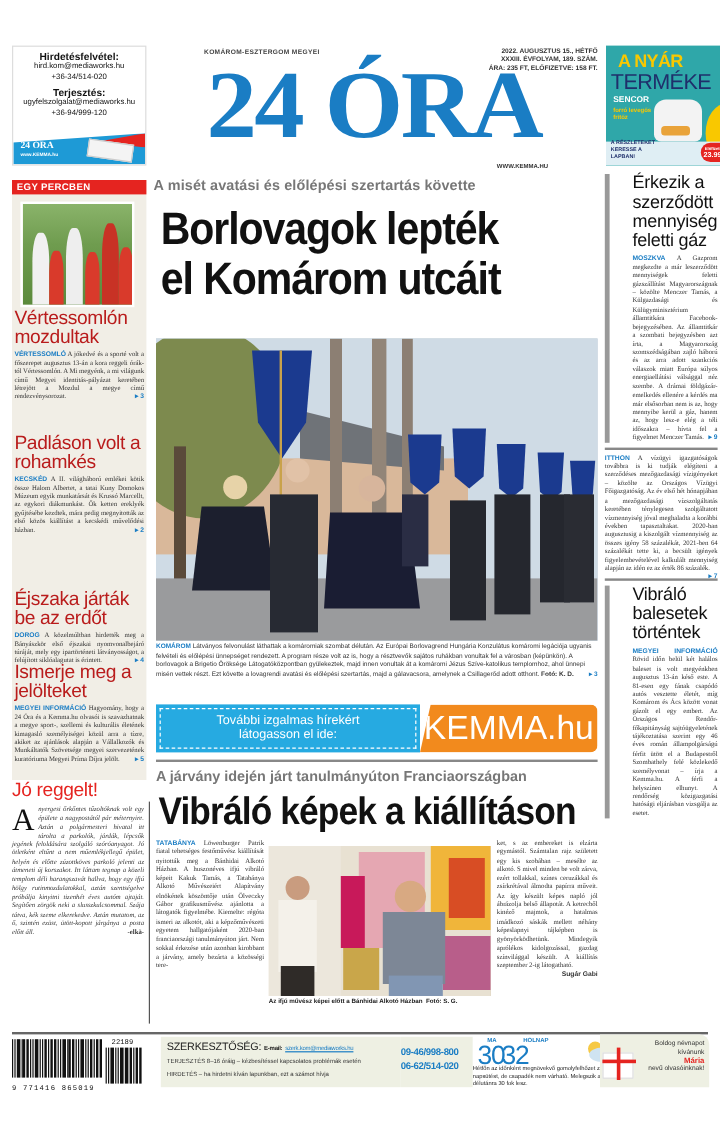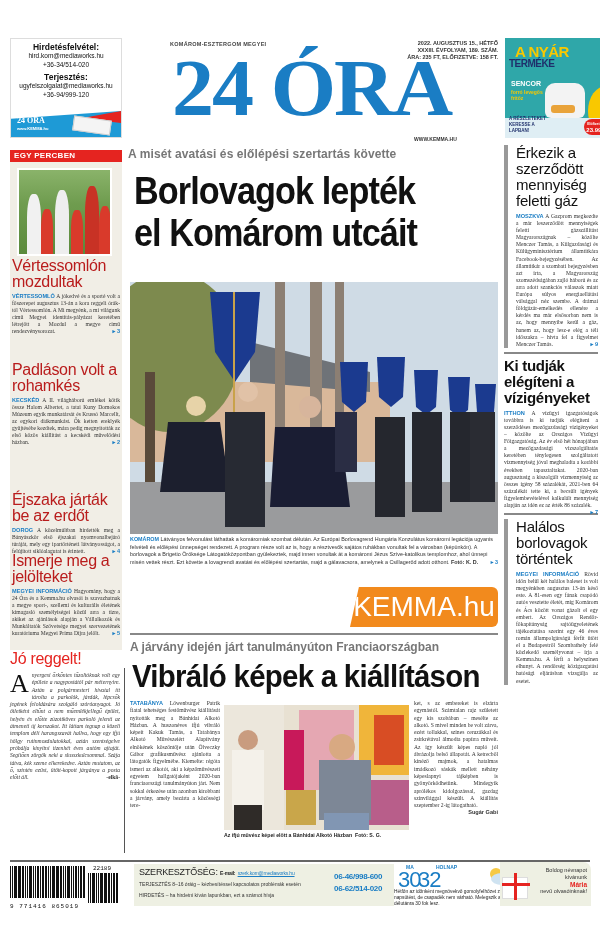--- a/index.html
+++ b/index.html
@@ -12,21 +12,21 @@
 .contact-box .band .red{position:absolute;right:0;top:0;width:40px;height:12px;background:#e52420;clip-path:polygon(0 60%,100% 0,100% 100%)}
 .contact-box .band .logo{position:absolute;left:6px;bottom:4px;color:#fff;font-family:"Liberation Serif",serif;font-weight:bold;font-size:8px;text-align:left;line-height:8px}
 .contact-box .band .logo small{display:block;font-size:4px;font-family:"Liberation Sans",sans-serif}
 .contact-box .band .paper{position:absolute;right:10px;bottom:4px;width:38px;height:15px;background:#f4f4f4;border:1px solid #ccc;transform:rotate(8deg)}
 .kicker-county{left:170px;top:41px;font-size:5.5px;color:#444;letter-spacing:.3px;font-weight:bold}
 .logo-main{left:172px;top:38px;font-family:"Liberation Serif",serif;font-weight:bold;color:#1a7dc4;font-size:80px;line-height:100px;letter-spacing:-2px;transform:scaleX(1.05);transform-origin:left}
 .issue-info{left:398px;top:40px;font-size:5.5px;line-height:7px;text-align:right;color:#333;width:100px;font-weight:bold}
 .www{left:414px;top:136px;font-size:5px;color:#333;font-weight:bold}
 .ad-right{left:505px;top:38px;width:111px;height:100px;background:#2fa7a9;overflow:hidden}
 .ad-right .t1{position:absolute;left:10px;top:6px;font-weight:bold;color:#f9c800;font-size:15px;line-height:15px;letter-spacing:-.5px}
-.ad-right .t2{position:absolute;left:4px;top:20px;font-weight:bold;color:#1f2f6b;font-size:10px;letter-spacing:-.5px}
+.ad-right .t2{position:absolute;left:4px;top:20px;font-weight:normal;color:#1f2f6b;font-size:18px;letter-spacing:-.5px}
 .ad-right .brand{position:absolute;left:6px;top:42px;color:#fff;font-size:7px;font-weight:bold}
 .ad-right .sub{position:absolute;left:6px;top:51px;color:#f9c800;font-size:5px;line-height:6px;font-weight:bold;width:36px}
 .ad-right .fryer{position:absolute;left:40px;top:45px;width:40px;height:35px;border-radius:10px 10px 6px 6px;background:#f3f3f3}
 .ad-right .fryer::after{content:"";position:absolute;left:6px;top:22px;width:24px;height:8px;background:#e9a33a;border-radius:3px}
 .ad-right .yel{position:absolute;right:-8px;top:48px;width:36px;height:50px;background:#f9c800;border-radius:50%;z-index:0}
 .ad-right .bottom{position:absolute;left:0;bottom:0;width:100%;height:20px;background:#dfeef4}
 .ad-right .cta{position:absolute;left:4px;bottom:4px;font-size:4.5px;line-height:6px;color:#1f2f6b;font-weight:bold}
 .ad-right .price{position:absolute;right:2px;bottom:3px;background:#e52420;color:#fff;font-size:6px;font-weight:bold;padding:2px;border-radius:8px;text-align:center;line-height:6px}
 .ad-right .price small{display:block;font-size:3.5px}
 
@@ -57,21 +57,21 @@
 .head2{left:132px;top:658px;font-size:32px;line-height:36px;font-weight:bold;letter-spacing:-.8px;transform:scaleX(.92);transform-origin:left}
 .col2a{left:130px;top:700px;width:90px;font-family:"Liberation Serif",serif;font-size:5.6px;line-height:7.3px;color:#333;text-align:justify}
 .photo2{left:224px;top:705px;width:185px;height:125px;background:#d9cbb2;overflow:hidden}
 .cap2{left:224px;top:832px;font-size:5.2px;color:#222;font-weight:bold}
 .col2c{left:414px;top:700px;width:84px;font-family:"Liberation Serif",serif;font-size:5.6px;line-height:7.3px;color:#333;text-align:justify}
 
 .rcol{left:504px;top:145px;width:94px}
 .rhead{font-size:15px;line-height:16px;color:#111;letter-spacing:-.2px}
 .rheadb{font-size:15px;line-height:16px;font-weight:bold;color:#111;letter-spacing:-.3px}
 .rbody{font-family:"Liberation Serif",serif;font-size:5.6px;line-height:7.1px;color:#333;text-align:justify}
-.rborder{border-left:4px solid #999;padding-left:8px}
+.rborder{border-left:4px solid #999;padding-left:19px}
 .hrule{height:2px;background:#888;margin:4px 0}
 
 .footer-rule{left:10px;top:860px;width:580px;height:2px;background:#666}
 .barcode{left:10px;top:866px;width:75px;height:42px;display:flex;align-items:flex-start;gap:1px}
 .bar{background:#111;height:32px}
 .bcnum{left:10px;top:903px;font-size:6px;font-family:"Liberation Mono",monospace;letter-spacing:1px}
 .bc2{left:88px;top:873px;width:30px;height:30px;display:flex;gap:1px}
 .bc2num{left:93px;top:865px;font-size:6px;font-family:"Liberation Mono",monospace}
 .szerk{left:134px;top:864px;width:200px;height:42px;background:#eef0e3;padding:3px 5px;font-size:5px;color:#333;line-height:11px}
 .szerk .t{font-size:9px;color:#222;letter-spacing:-.2px}
@@ -190,20 +190,24 @@
     <rect x="205" y="130" width="22" height="60" fill="#2a2d44"></rect>
     <rect x="245" y="135" width="30" height="100" fill="#25272e"></rect>
     <rect x="282" y="130" width="30" height="100" fill="#25272e"></rect>
     <rect x="320" y="130" width="25" height="90" fill="#25272e"></rect>
     <rect x="340" y="130" width="25" height="90" fill="#2a2c33"></rect>
   </svg>
 </div>
 <div class="abs caption"><span class="loc">KOMÁROM</span> <span>Látványos felvonulást láthattak a komáromiak szombat délután. Az Európai Borlovagrend Hungária Konzulátus komáromi legációja ugyanis felvételi és előlépési ünnepséget rendezett. A program része volt az is, hogy a résztvevők sajátos ruhákban vonultak fel a városban (képünkön). A borlovagok a Brigetio Öröksége Látogatóközpontban gyülekeztek, majd innen vonultak át a komáromi Jézus Szíve-katolikus templomhoz, ahol ünnepi misén vettek részt. Ezt követte a lovagrendi avatási és előlépési szertartás, majd a gálavacsora, amelynek a Csillagerőd adott otthont.</span> <b>Fotó: K. D.</b><span class="arrow">▸ <span>3</span></span></div>
 
 <div class="abs kemma-banner">
+  <div class="kb-left">
+    <div>További izgalmas hírekért</div>
+    <div>látogasson el ide:</div>
+  </div>
   <div class="kb-right"><b>KEMMA</b><span>.hu</span></div>
 </div>
 
 <div class="abs hr2"></div>
 
 <div class="abs deck2">A járvány idején járt tanulmányúton Franciaországban</div>
 <div class="abs head2">Vibráló képek a kiállításon</div>
 <div class="abs col2a"><span class="loc">TATABÁNYA</span> <span>Löwenburger Patrik fiatal tehetséges festőművész kiállítását nyitották meg a Bánhidai Alkotó Házban. A huszonéves ifjú vibráló képeit Kakuk Tamás, a Tatabánya Alkotó Művészeiért Alapítvány elnökének köszöntője után Ölveczky Gábor grafikusművész ajánlotta a látogatók figyelmébe. Kiemelte: régóta ismeri az alkotót, aki a képzőművészeti egyetem hallgatójaként 2020-ban franciaországi tanulmányúton járt. Nem sokkal érkezése után azonban kirobbant a járvány, amely bezárta a közösségi tere-</span></div>
 <div class="abs photo2">
   <svg width="185" height="125" viewBox="0 0 185 125">
@@ -226,26 +230,25 @@
 <div class="abs cap2"><span>Az ifjú művész képei előtt a Bánhidai Alkotó Házban</span>&nbsp;&nbsp;<span>Fotó: S. G.</span></div>
 <div class="abs col2c"><span>ket, s az embereket is elzárta egymástól. Számtalan rajz született egy kis szobában – mesélte az alkotó. S mivel minden be volt zárva, ezért tollakkal, színes ceruzákkal és zsírkrétával álmodta papírra műveit. Az így készült képes napló jól ábrázolja belső állapotát. A ketrecből kinéző majmok, a hatalmas imádkozó sáskák mellett néhány képeslapnyi tájképben is gyönyörködhetünk. Mindegyik aprólékos kidolgozással, gazdag színvilággal készült. A kiállítás szeptember 2-ig látogatható.</span> <b style="float:right;font-family:'Liberation Sans',sans-serif">Sugár Gabi</b></div>
 
 <div class="abs rcol">
   <div class="rborder">
     <div class="rhead">Érkezik a szerződött mennyiség feletti gáz</div>
     <div class="rbody" style="margin-top:4px"><span class="loc">MOSZKVA</span> <span>A Gazprom megkezdte a már leszerződött mennyiségek feletti gázszállítást Magyarországnak – közölte Menczer Tamás, a Külgazdasági és Külügyminisztérium államtitkára Facebook-bejegyzésében. Az államtitkár a szombati bejegyzésben azt írta, a Magyarország szomszédságában zajló háború és az arra adott szankciós válaszok miatt Európa súlyos energiaellátási válsággal néz szembe. A drámai földgázár-emelkedés ellenére a kérdés ma már elsősorban nem is az, hogy mennyibe kerül a gáz, hanem az, hogy lesz-e elég a téli időszakra – hívta fel a figyelmet Menczer Tamás.</span> <span class="arrow">▸ <span>9</span></span></div>
   </div>
   <div class="hrule"></div>
   <div>
-    <div class="rheadb">Ki tudják elégíteni a vízigényeket</div>
     <div class="rbody" style="margin-top:4px"><span class="loc">ITTHON</span> <span>A vízügyi igazgatóságok továbbra is ki tudják elégíteni a szerződéses mezőgazdasági vízigényeket – közölte az Országos Vízügyi Főigazgatóság. Az év első hét hónapjában a mezőgazdasági vízszolgáltatás keretében ténylegesen szolgáltatott vízmennyiség jóval meghaladta a korábbi években tapasztaltakat. 2020-ban augusztusig a kiszolgált vízmennyiség az összes igény 58 százalékát, 2021-ben 64 százalékát tette ki, a becsült igények figyelembevételével kalkulált mennyiség alapján az idén ez az érték 86 százalék.</span> <span class="arrow">▸ <span>7</span></span></div>
   </div>
   <div class="hrule"></div>
   <div class="rborder">
-    <div class="rhead">Halálos borlovagok történtek</div>
+    <div class="rhead">Vibráló balesetek történtek</div>
     <div class="rbody" style="margin-top:4px"><span class="loc">MEGYEI INFORMÁCIÓ</span> <span>Rövid időn belül két halálos baleset is volt megyénkben augusztus 13-án késő este. A 81-esen egy fának csapódó autós vesztette életét, míg Komárom és Ács között vonat gázolt el egy embert. Az Országos Rendőr-főkapitányság sajtóügyeletének tájékoztatása szerint egy 46 éves román állampolgárságú férfit ütött el a Budapestről Szombathely felé közlekedő személyvonat – írja a Kemma.hu. A férfi a helyszínen elhunyt. A rendőrség közigazgatási hatósági eljárásban vizsgálja az esetet.</span></div>
   </div>
 </div>
 
 <div class="abs footer-rule"></div>
 <div class="abs barcode" id="bc1">
     <div class="bar" style="width: 1px;"></div>
     <div class="bar" style="width: 2px;"></div>
     <div class="bar" style="width: 3px;"></div>
     <div class="bar" style="width: 1px;"></div>
@@ -292,21 +295,21 @@
     <div class="bar" style="width: 2px; height: 30px;"></div>
     <div class="bar" style="width: 3px; height: 30px;"></div>
   </div>
 
 <div class="abs szerk">
   <div class="t"><span style="font-size:9px;font-weight:normal">SZERKESZTŐSÉG:</span> <span>E-mail:</span> <a>szerk.kom@mediaworks.hu</a></div>
   <div>TERJESZTÉS 8–16 óráig – kézbesítéssel kapcsolatos problémák esetén</div>
   <div>HIRDETÉS – ha hirdetni kíván lapunkban, ezt a számot hívja</div>
 </div>
 <div class="abs phones">
-  <div>06-46/998-600</div>
+  <div>09-46/998-800</div>
   <div>06-62/514-020</div>
 </div>
 
 <div class="abs weather">
   <div class="wlab" style="left:12px;top:0">MA</div>
   <div class="wnum" style="left:4px;top:6px">30</div>
   <div class="wlab" style="left:42px;top:0">HOLNAP</div>
   <div class="wnum" style="left:24px;top:6px">32</div>
   <div style="position:absolute;left:92px;top:2px">
     <svg width="28" height="20" viewBox="0 0 28 20">

